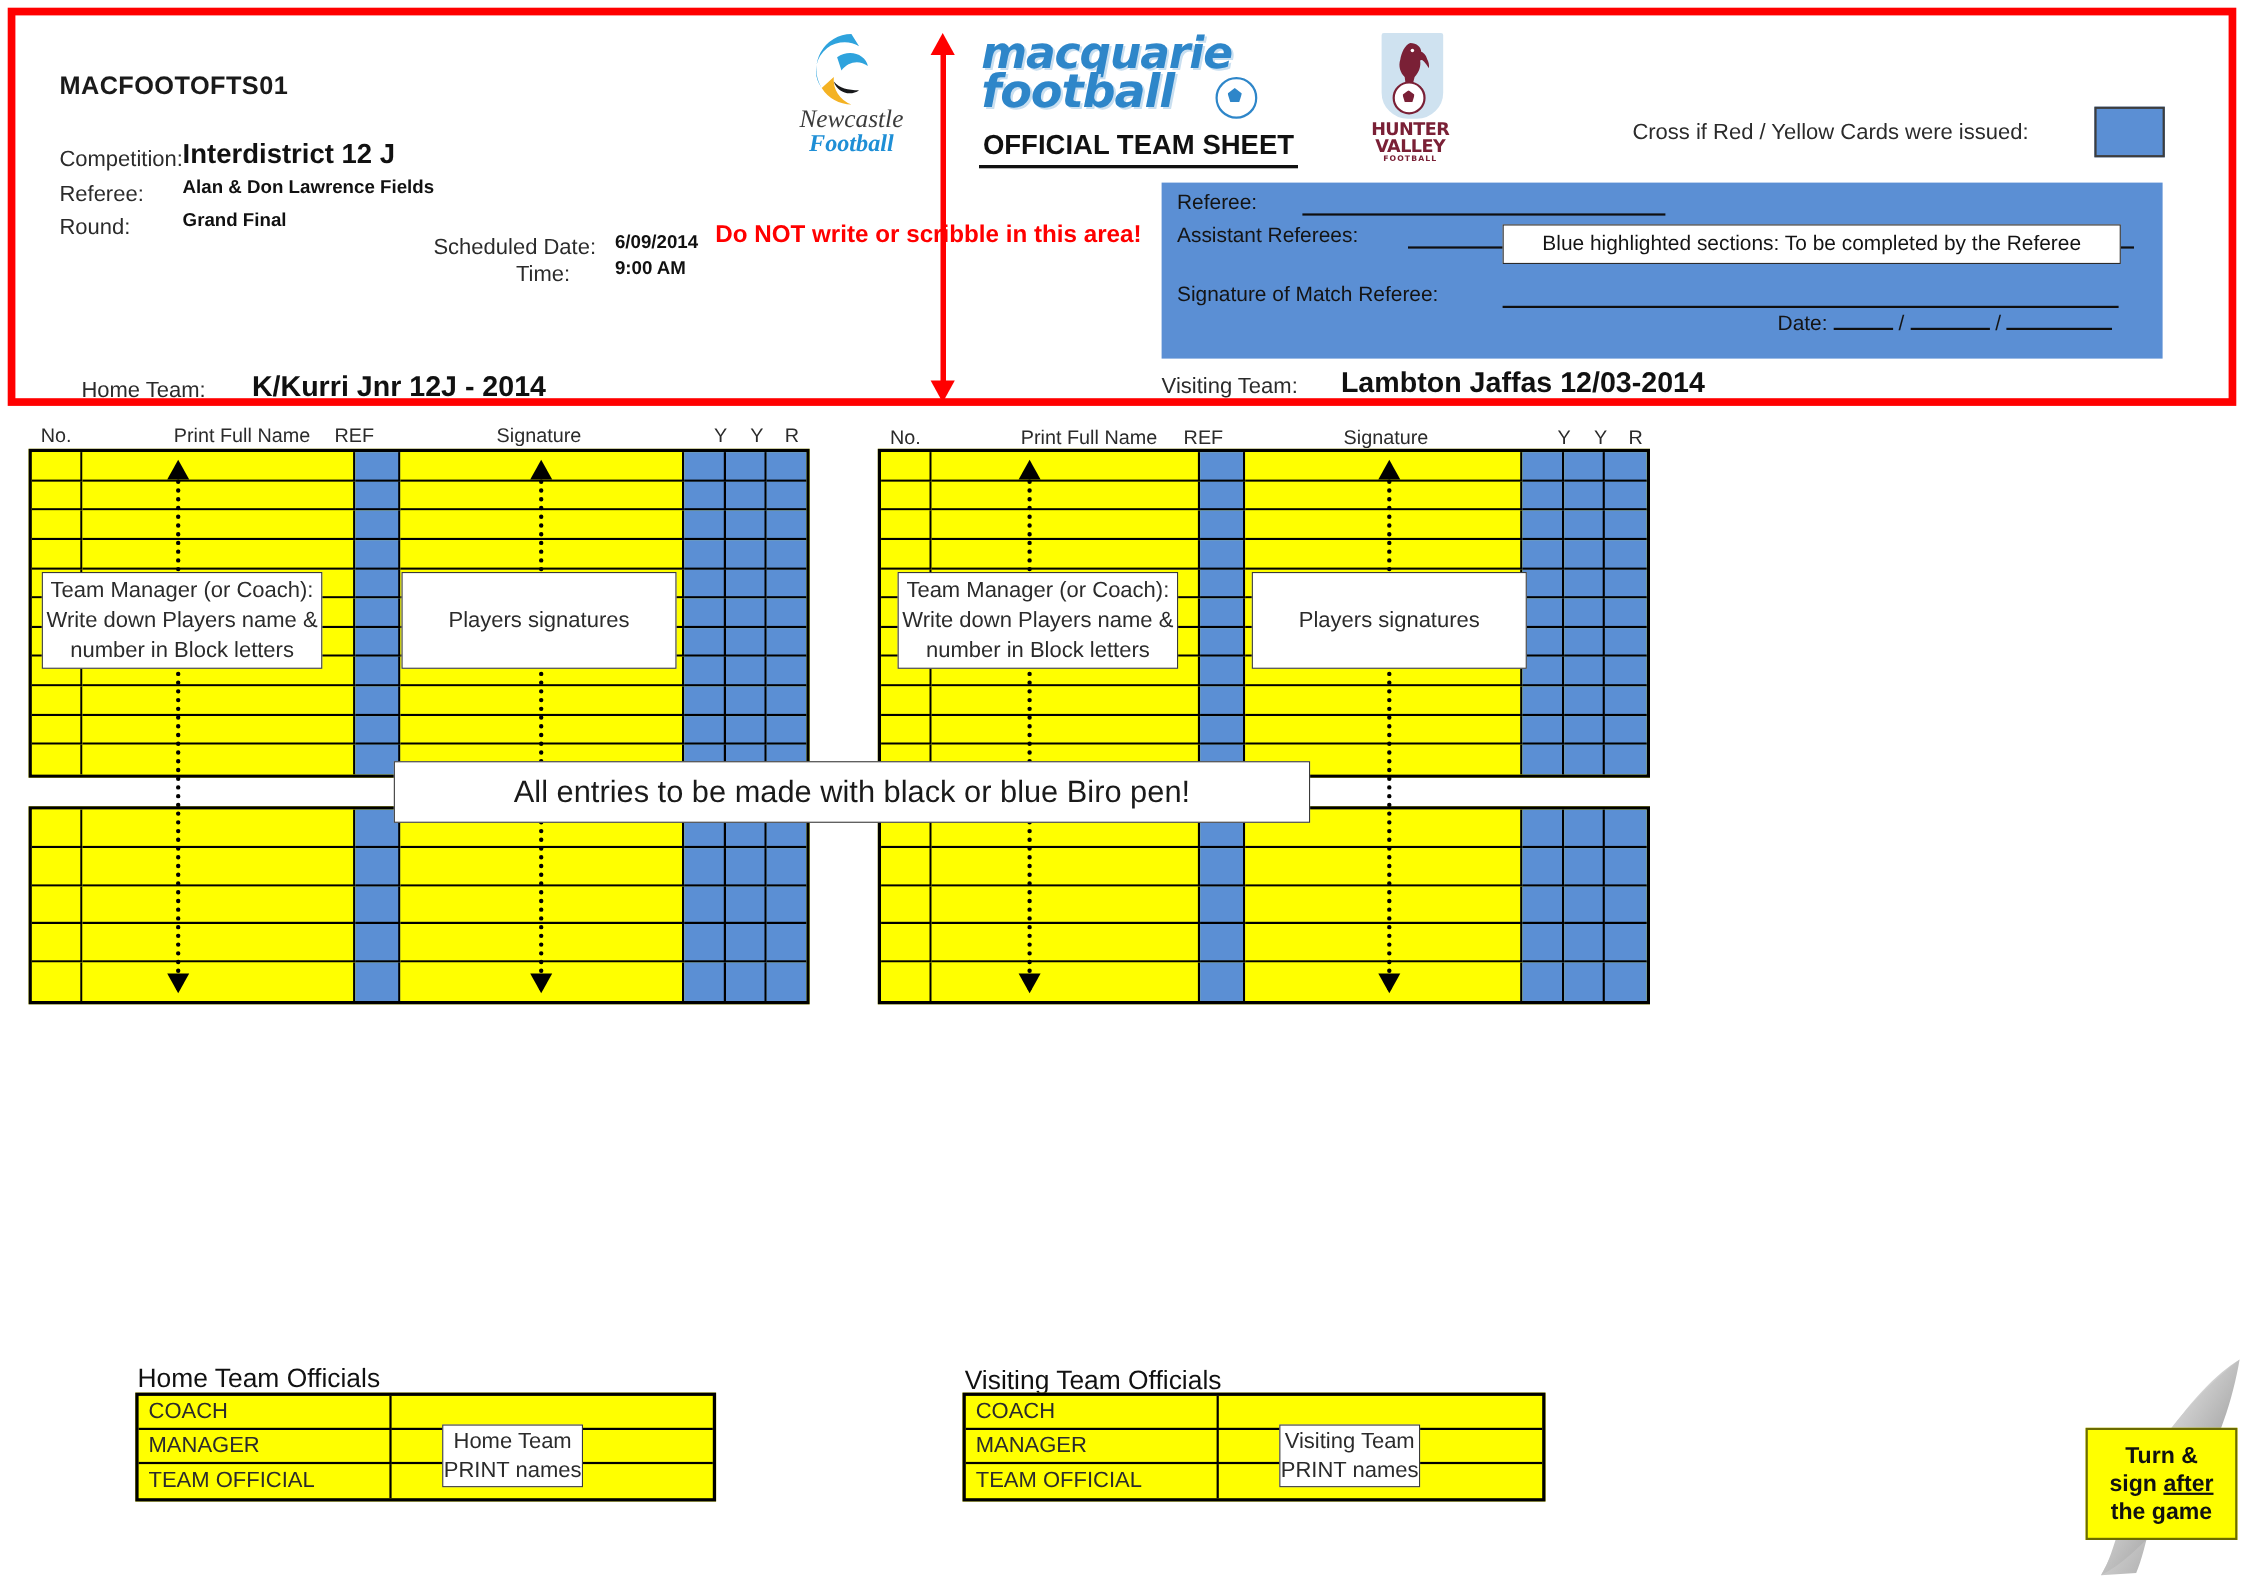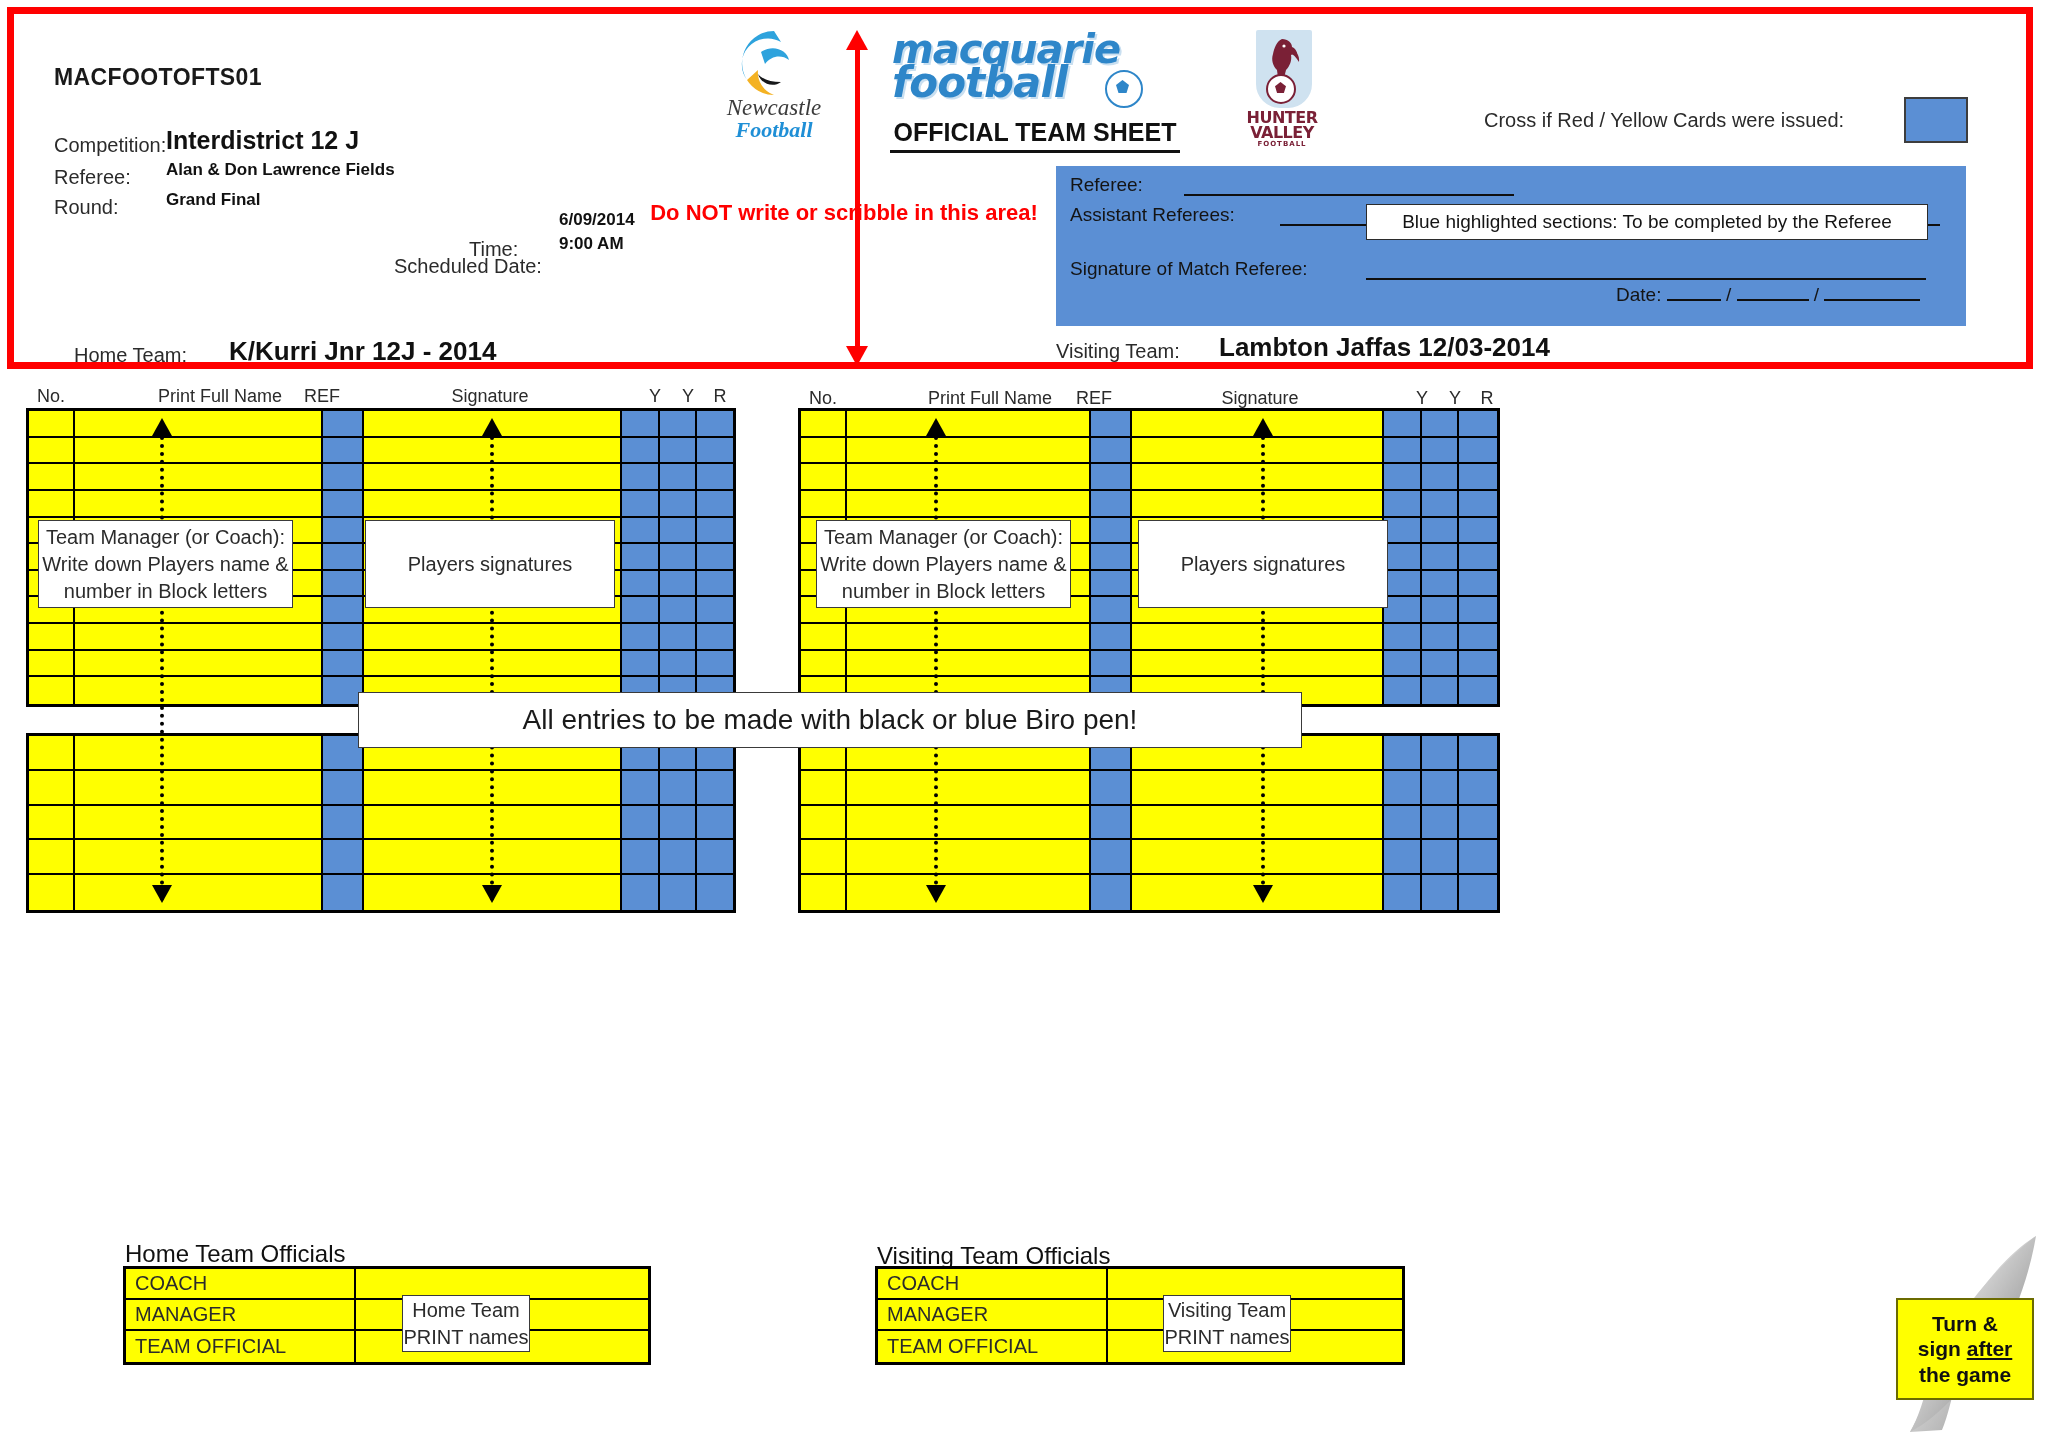--- a/index.html
+++ b/index.html
@@ -169,21 +169,21 @@
 
     <div class="info-lbl" style="left:40px;top:120px;">Competition:</div>
     <div class="info-val" style="left:152px;top:112px;">Interdistrict 12 J</div>
 
     <div class="info-lbl" style="left:40px;top:152px;">Referee:</div>
     <div class="info-val norm" style="left:152px;top:146px;">Alan &amp; Don Lawrence Fields</div>
 
     <div class="info-lbl" style="left:40px;top:182px;">Round:</div>
     <div class="info-val norm" style="left:152px;top:176px;">Grand Final</div>
 
-    <div class="info-lbl" style="left:380px;top:200px;margin-top:41px;">Scheduled Date:</div>
+    <div class="info-lbl" style="left:380px;top:200px;">Scheduled Date:</div>
     <div class="info-val norm" style="left:545px;top:196px;">6/09/2014</div>
 
     <div class="info-lbl" style="left:455px;top:224px;">Time:</div>
     <div class="info-val norm" style="left:545px;top:220px;">9:00 AM</div>
 
     <div class="hometeam-lbl">Home Team:</div>
     <div class="hometeam-val">K/Kurri Jnr 12J - 2014</div>
 
     <div class="visteam-lbl">Visiting Team:</div>
     <div class="visteam-val">Lambton Jaffas 12/03-2014</div>
@@ -604,21 +604,21 @@
 
   <div class="callout" style="left:816px;top:520px;width:255px;height:88px;">
     <div>
       <div>Team Manager (or Coach):</div>
       <div>Write down Players name &amp;</div>
       <div>number in Block letters</div>
     </div>
   </div>
   <div class="callout" style="left:1138px;top:520px;width:250px;height:88px;">Players signatures</div>
 
-  <div class="banner" style="left:358px;top:692px;width:944px;height:56px;">All entries to be made with black or blue Biro pen!</div>
+  <div class="banner" style="left:358px;top:692px;width:833px;height:56px;">All entries to be made with black or blue Biro pen!</div>
 
   <div class="off-title" style="left:125px;top:1240px;">Home Team Officials</div>
   <div class="off-tbl" id="off-home" style="left:123px;top:1266px;width:528px;height:99px;">
       <div class="off-row" style="height:31px">
         <div class="off-c1">COACH</div>
         <div class="off-c2"></div>
       </div>
       <div class="off-row" style="height:31px">
         <div class="off-c1">MANAGER</div>
         <div class="off-c2"></div>

